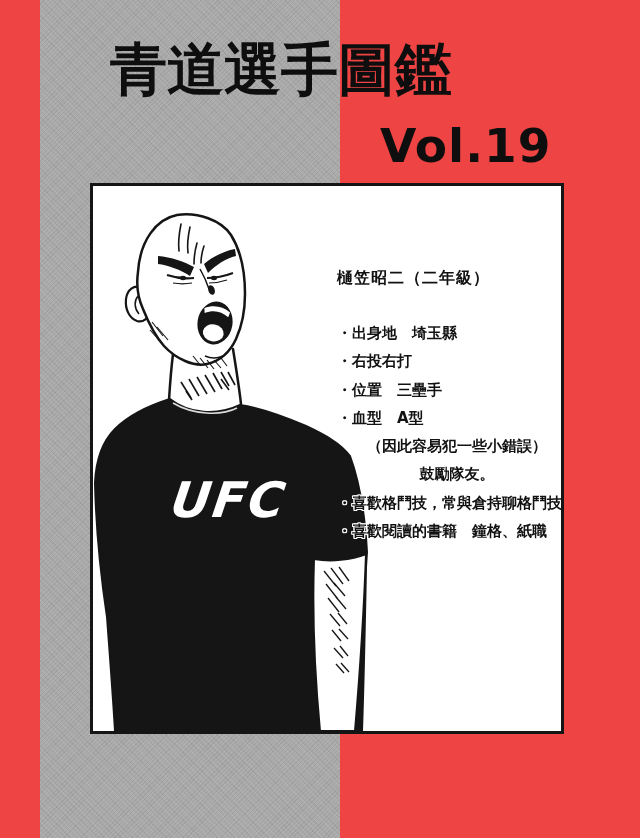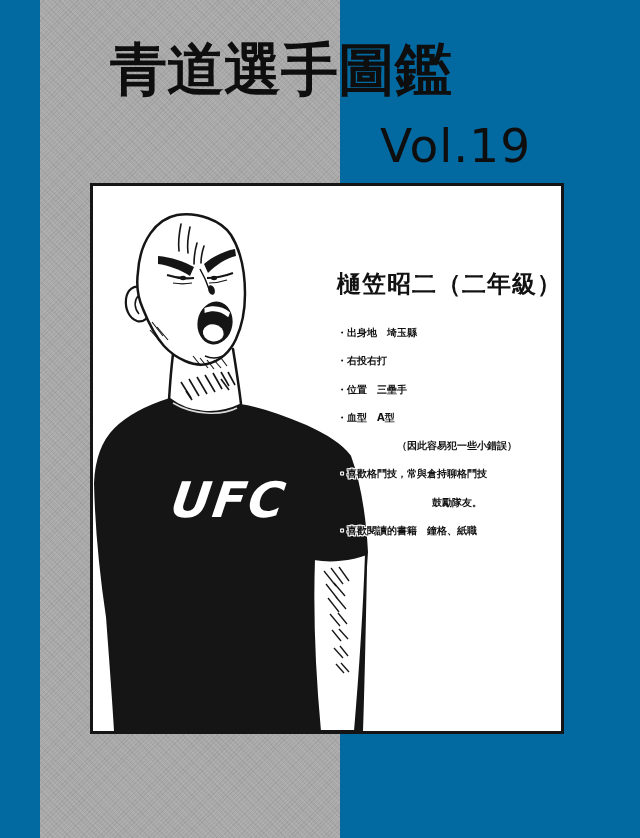--- a/index.html
+++ b/index.html
@@ -1,47 +1,47 @@
 <!DOCTYPE html>
 <html><head>
 <meta charset="utf-8">
 <style>
   html,body{margin:0;padding:0;background:#ffffff;}
   #page{
-    position:relative;width:640px;height:838px;background:#0369a1;overflow:hidden;
+    position:relative;width:640px;height:838px;background:#ef4444;overflow:hidden;
     font-family:"DejaVu Sans","Liberation Sans",sans-serif;color:#141414;
   }
   .screentone{
     position:absolute;left:40px;top:0;width:300px;height:838px;
     background-color:#a9a9a9;
     background-image:
       repeating-linear-gradient(45deg, rgba(255,255,255,0.06) 0 1px, rgba(0,0,0,0.045) 1px 2px, rgba(255,255,255,0.0) 2px 4px),
       repeating-linear-gradient(-45deg, rgba(0,0,0,0.035) 0 1px, rgba(255,255,255,0.04) 1px 3px);
   }
   .title-main{
     position:absolute;left:110px;top:38px;width:460px;
     font-size:57px;font-weight:800;letter-spacing:0px;line-height:1.1;
     color:#0e0e0e;white-space:nowrap;
   }
   .title-vol{
     position:absolute;left:380px;top:118px;
-    font-size:47px;font-weight:400;letter-spacing:1px;color:#0e0e0e;white-space:nowrap;
+    font-size:47px;font-weight:700;letter-spacing:1px;color:#0e0e0e;white-space:nowrap;
   }
   .profile-box{
     position:absolute;left:90px;top:183px;width:474px;height:551px;
     box-sizing:border-box;border:3px solid #151515;background:#ffffff;overflow:hidden;
   }
   .figure-svg{position:absolute;left:0;top:0;width:468px;height:545px;}
   .profile-name{
     position:absolute;left:244px;top:82px;z-index:3;
-    font-size:24px;font-weight:700;letter-spacing:1px;white-space:nowrap;color:#121212;
+    font-size:16px;font-weight:700;letter-spacing:1px;white-space:nowrap;color:#121212;
   }
   .profile-list{
     position:absolute;left:244px;top:133px;width:226px;z-index:3;
-    font-size:10px;font-weight:700;line-height:28.3px;color:#121212;
+    font-size:15px;font-weight:700;line-height:28.3px;color:#121212;
   }
   .profile-line{
     white-space:nowrap;
     text-shadow:1px 0 0 #fff,-1px 0 0 #fff,0 1px 0 #fff,0 -1px 0 #fff,
                 1px 1px 0 #fff,-1px -1px 0 #fff,1px -1px 0 #fff,-1px 1px 0 #fff;
   }
   .profile-line.cont{padding-left:14px;text-align:center;}
 </style>
 </head>
 <body>
@@ -154,20 +154,20 @@
     </svg>
 
     <div class="profile-name">樋笠昭二（二年級）</div>
 
     <div class="profile-list">
       <div class="profile-line">・出身地　埼玉縣</div>
       <div class="profile-line">・右投右打</div>
       <div class="profile-line">・位置　三壘手</div>
       <div class="profile-line">・血型　A型</div>
       <div class="profile-line cont">（因此容易犯一些小錯誤）</div>
+      <div class="profile-line cont">鼓勵隊友。</div>
       <div class="profile-line">・喜歡格鬥技，常與倉持聊格鬥技</div>
-      <div class="profile-line cont">鼓勵隊友。</div>
       <div class="profile-line">・喜歡閱讀的書籍　鐘格、紙職</div>
     </div>
 
   </div>
 
 </div>
 
 </body></html>

